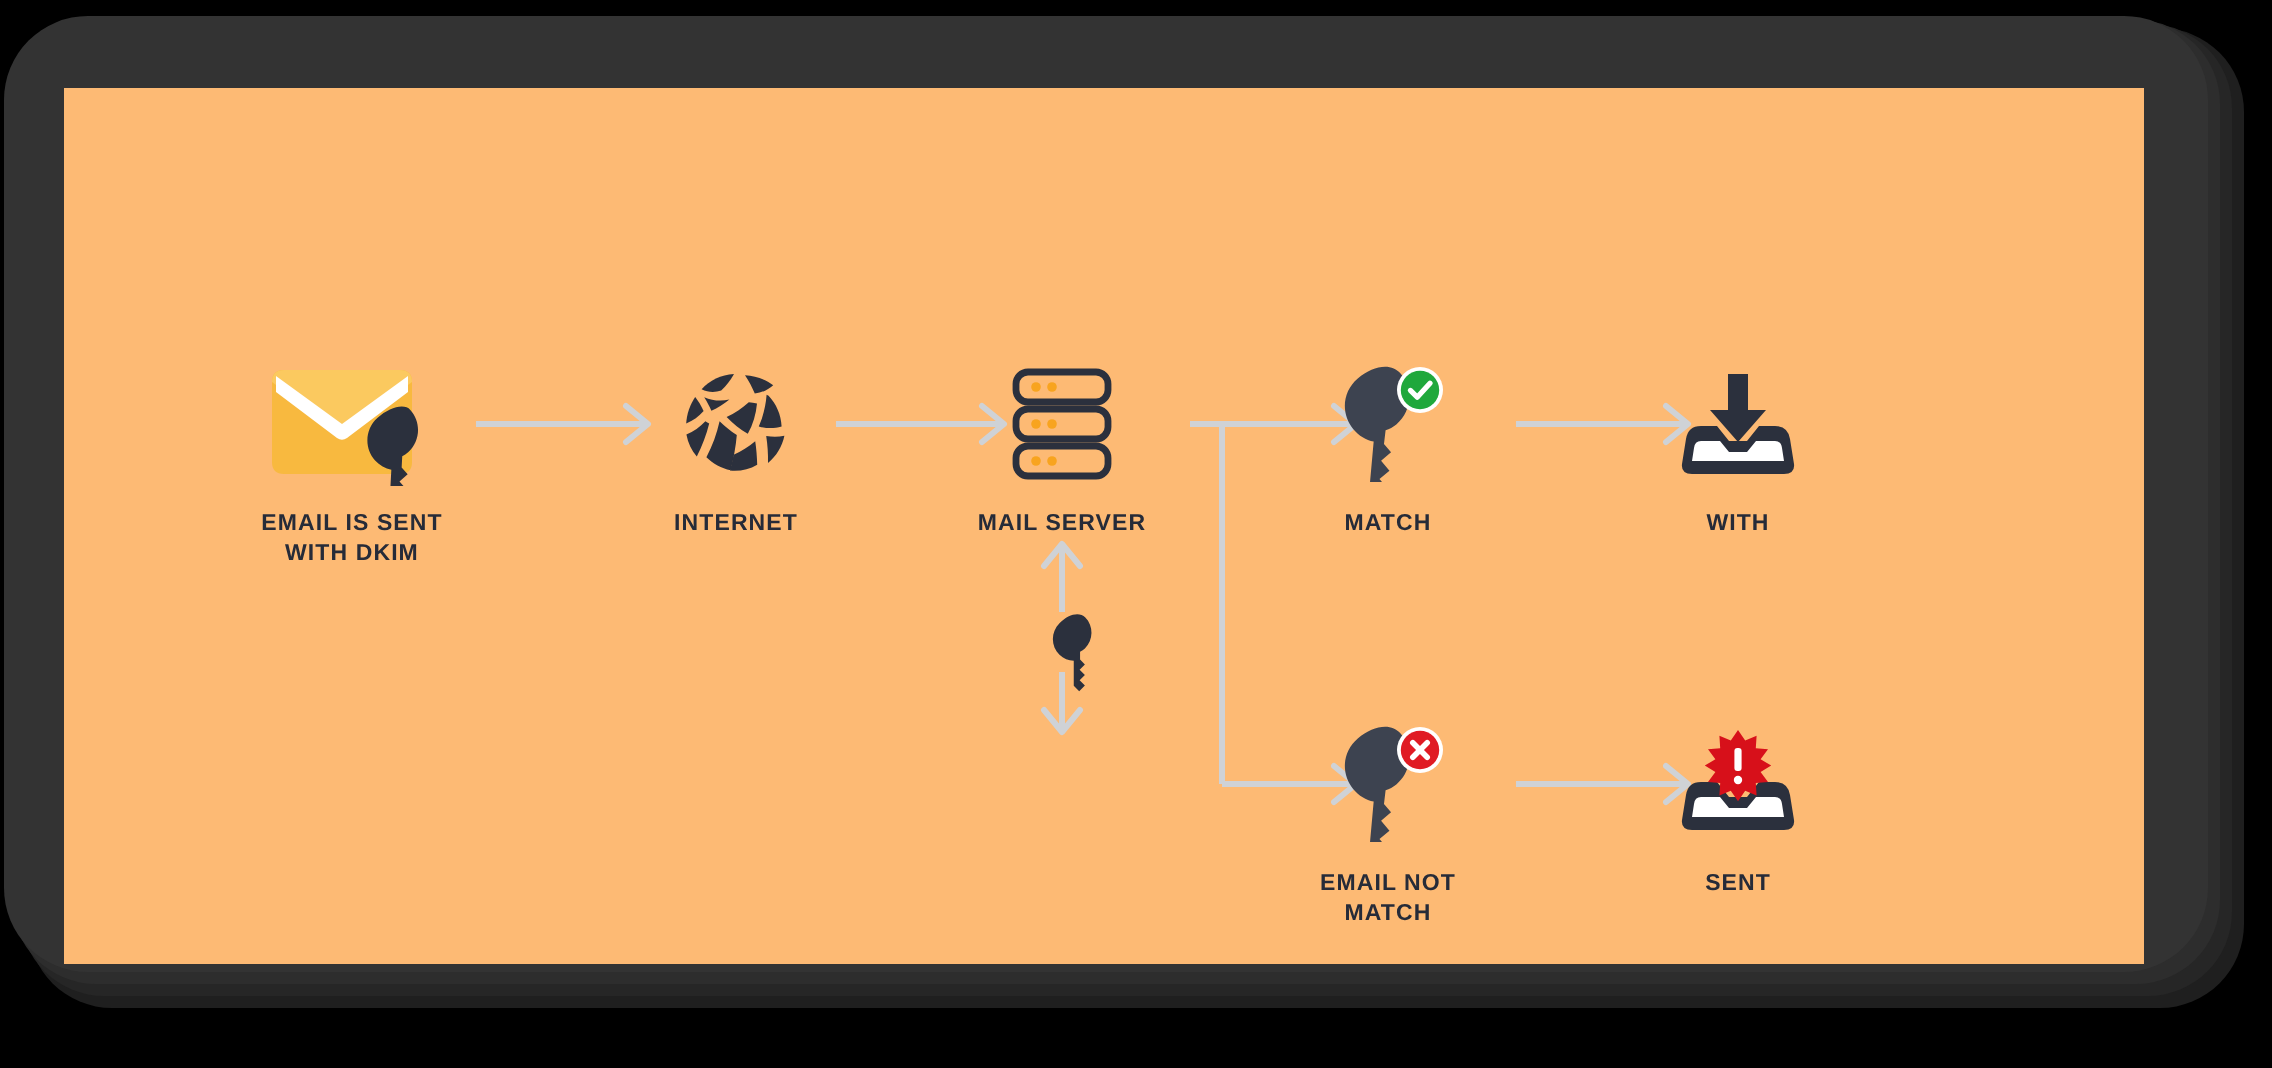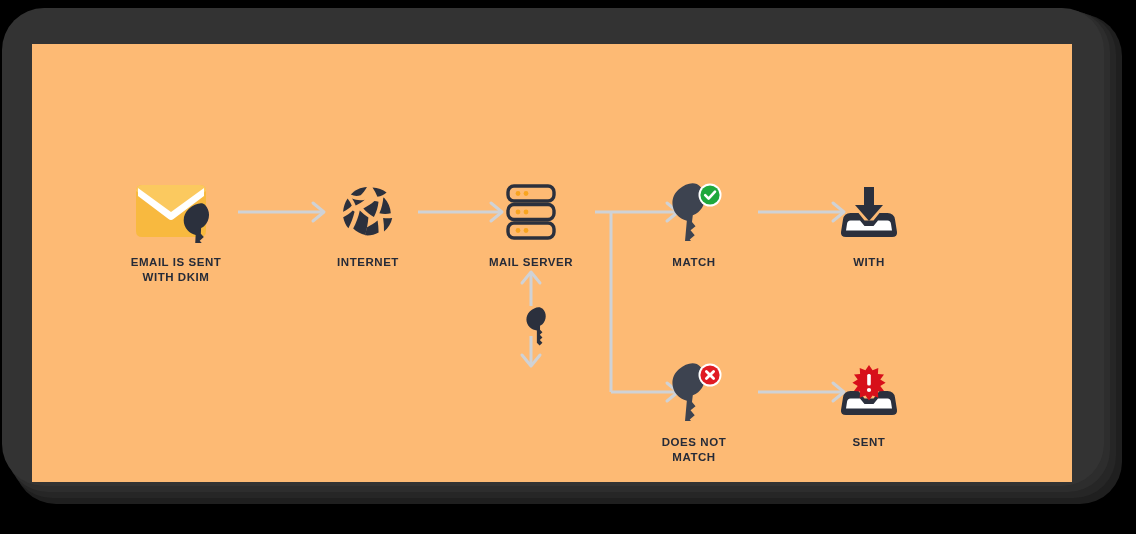--- a/index.html
+++ b/index.html
@@ -205,21 +205,21 @@
         <svg width="62" height="58" viewBox="0 0 62 58">
           <path d="M34 4 C24 4 16 12 16 22 C16 26.3 17.4 30.2 19.8 33.3 L3 50 L3 56 L10 56 L10 49.5 L16.5 49.5 L16.5 43 L23 43 L23 37.5 L28 32.8 C29.9 33.5 31.9 34 34 34 C44 34 52 26 52 16 C52 8.5 44 4 34 4 Z M37 12 A6.4 6.4 0 1 0 37 24.8 A6.4 6.4 0 1 0 37 12 Z" fill="#3d4350" transform="rotate(-40 28 30)"></path>
           <circle cx="47" cy="12" r="11.5" fill="#ffffff"></circle>
           <circle cx="47" cy="12" r="9.6" fill="#e01b24"></circle>
           <g stroke="#ffffff" stroke-width="2.8" stroke-linecap="round">
             <line x1="43.4" y1="8.4" x2="50.6" y2="15.6"></line>
             <line x1="50.6" y1="8.4" x2="43.4" y2="15.6"></line>
           </g>
         </svg>
       </div>
-      <div class="label">DOES NOT
+      <div class="label">EMAIL NOT
 MATCH</div>
     </div>
 
     <div class="node" style="left:757px; top:317px;">
       <div class="icon-wrap">
         <svg width="62" height="58" viewBox="0 0 62 58">
           <path d="M12.5 28 L20.5 28 L26.5 35.5 L35.5 35.5 L41.5 28 L49.5 28 Q56 28 57 34.5 L59 47 Q59.6 52 54 52 L8 52 Q2.4 52 3 47 L5 34.5 Q6 28 12.5 28 Z" fill="#2b303d"></path>
           <path d="M22 35.5 L26.5 41 L35.5 41 L40 35.5 L49.5 35.5 Q52.6 35.5 53 39 L54 45.5 L8 45.5 L9 39 Q9.4 35.5 12.5 35.5 Z" fill="#ffffff"></path>
           <path d="M31 2 L34.6 7.2 L40.3 4.9 L39.9 11.1 L46 11.6 L42.3 16.6 L47.6 19.8 L42.3 23 L46 28 L39.9 28.5 L40.3 34.7 L34.6 32.4 L31 37.6 L27.4 32.4 L21.7 34.7 L22.1 28.5 L16 28 L19.7 23 L14.4 19.8 L19.7 16.6 L16 11.6 L22.1 11.1 L21.7 4.9 L27.4 7.2 Z" fill="#d7101a"></path>
           <rect x="29.2" y="11" width="3.6" height="11.5" rx="1.5" fill="#ffffff"></rect>

